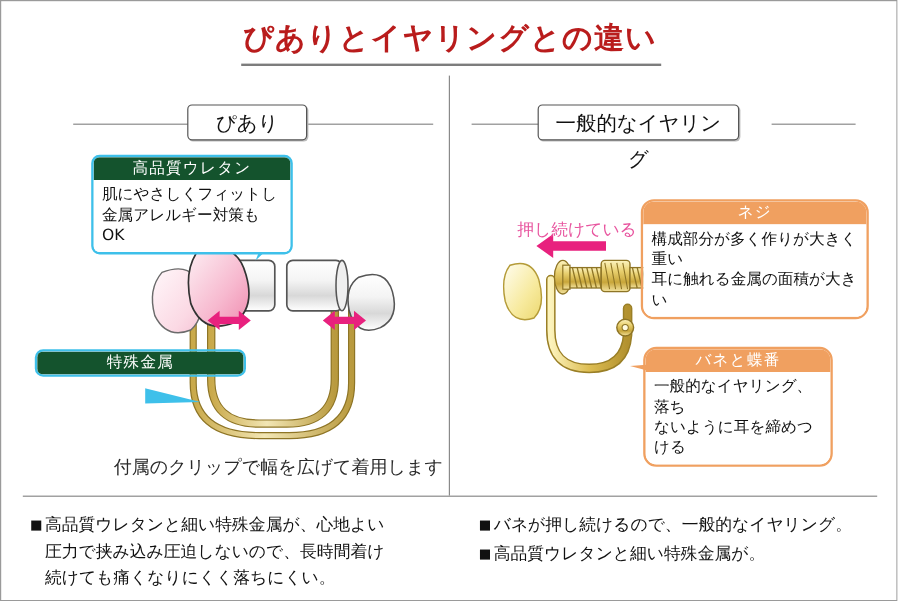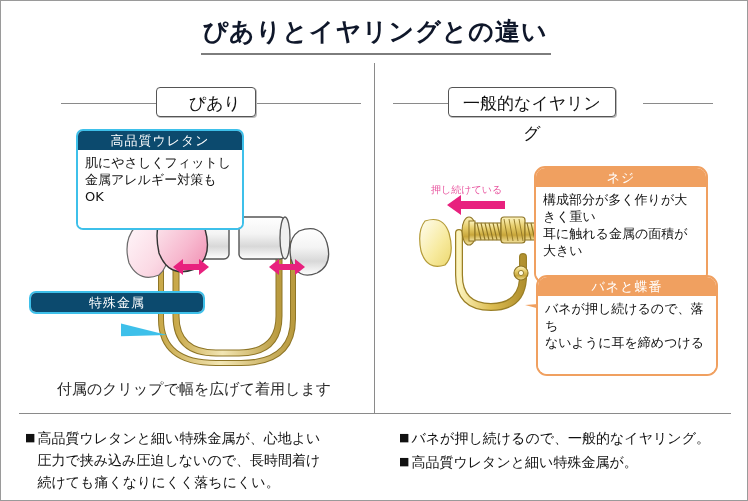--- a/index.html
+++ b/index.html
@@ -8,21 +8,21 @@
     position:relative;width:748px;height:501px;
     background:#ffffff;
     border:1px solid #9a9a9a;
     box-sizing:border-box;
     overflow:hidden;
   }
 
   
   #title{
     position:absolute;left:0;top:14px;width:748px;text-align:center;
-    font-size:25px;font-weight:bold;color:#0f172a;letter-spacing:1px;
+    font-size:25px;font-weight:bold;color:#b91c1c;letter-spacing:1px;
     font-family:"DejaVu Sans","Liberation Sans",sans-serif;
   }
   #title-rule{
     position:absolute;left:200px;top:52px;width:350px;height:2px;background:#7d7d7d;
   }
 
   
   #v-divider{
     position:absolute;left:373px;top:62px;width:1px;height:350px;background:#8a8a8a;
   }
@@ -37,55 +37,55 @@
     position:absolute;top:0;height:30px;line-height:30px;
     border:1px solid #555;border-radius:4px;background:#fff;
     box-shadow:1px 1px 0 #bbb;
     text-align:center;font-size:17px;color:#111;
     font-family:"DejaVu Sans","Liberation Sans",sans-serif;
     padding:0 14px;box-sizing:border-box;
   }
   #sec-left{left:60px;top:86px;width:300px;}
   #sec-left .sec-line.l{left:0;width:100px;}
   #sec-left .sec-line.r{left:195px;width:105px;}
-  #sec-left .sec-box{left:95px;width:100px;text-align:right;}
+  #sec-left .sec-box{left:95px;width:100px;}
 
   #sec-right{left:392px;top:86px;width:320px;}
   #sec-right .sec-line.l{left:0;width:60px;}
   #sec-right .sec-line.r{left:250px;width:70px;}
   #sec-right .sec-box{left:55px;width:168px;}
 
   
   .callout{position:absolute;box-sizing:border-box;}
   .callout .hd{
     height:19px;line-height:19px;text-align:center;color:#fff;font-size:13px;
     font-family:"DejaVu Sans","Liberation Sans",sans-serif;
     letter-spacing:1px;
   }
   .callout .bd{
     background:#fff;font-size:13px;line-height:17px;color:#111;
-    padding:4px 7px 23px 7px;
+    padding:4px 7px 5px 7px;
     font-family:"DejaVu Sans","Liberation Sans",sans-serif;
     white-space:pre-line;
   }
   
   .callout.blue{border:2px solid #3ec0ea;border-radius:7px;overflow:hidden;}
-  .callout.blue .hd{background:#0c4a6e;}
+  .callout.blue .hd{background:#14532d;}
   
   .callout.orange{border:2px solid #f0a060;border-radius:11px;overflow:hidden;}
   .callout.orange .hd{background:#f0a060;}
 
   #callout-urethane{left:75px;top:128px;width:168px;}
   #callout-metal{left:28px;top:290px;width:176px;}
-  #callout-screw{left:533px;top:165px;width:174px;}
-  #callout-spring{left:535px;top:274px;width:182px;}
+  #callout-screw{left:533px;top:165px;width:190px;}
+  #callout-spring{left:535px;top:288px;width:158px;}
 
   
   #clip-caption{
-    position:absolute;left:18px;top:379px;width:350px;text-align:center;
+    position:absolute;left:18px;top:379px;width:350px;text-align:right;
     font-size:15px;color:#2a2a2a;
     font-family:"DejaVu Sans","Liberation Sans",sans-serif;
   }
   .bullets{
     position:absolute;font-size:14px;line-height:22px;color:#111;
     font-family:"DejaVu Sans","Liberation Sans",sans-serif;
   }
   #bullets-left{left:24px;top:426px;width:345px;}
   #bullets-right{left:398px;top:426px;width:340px;}
   .bullets .bl{display:flex;align-items:flex-start;margin-bottom:2px;}
@@ -93,21 +93,21 @@
     flex:0 0 auto;font-size:11px;line-height:22px;margin-right:2px;color:#111;
   }
   .bullets .txt{flex:1 1 auto;white-space:pre-line;}
 
   
   .art{position:absolute;}
   #art-left{left:120px;top:190px;width:240px;height:190px;}
   #art-right{left:418px;top:178px;width:190px;height:150px;}
 
   .pinklabel{
-    position:absolute;left:430px;top:182px;font-size:10px;color:#e8559f;
+    position:absolute;left:430px;top:182px;font-size:14px;color:#e8559f;
     font-family:Liberation Serif, serif;
   }
 </style>
 </head>
 <body>
 
 <div id="page">
 
   <div id="title">ぴありとイヤリングとの違い</div>
   <div id="title-rule"></div>
@@ -263,21 +263,21 @@
   </div>
 
   <div class="callout orange" id="callout-screw">
     <div class="hd">ネジ</div>
     <div class="bd">構成部分が多く作りが大きく重い
 耳に触れる金属の面積が大きい</div>
   </div>
 
   <div class="callout orange" id="callout-spring">
     <div class="hd">バネと蝶番</div>
-    <div class="bd">バネが押し続けるので、落ち
+    <div class="bd">一般的なイヤリング、落ち
 ないように耳を締めつける</div>
   </div>
 
   <div id="clip-caption">付属のクリップで幅を広げて着用します</div>
 
   <div class="bullets" id="bullets-left">
     <div class="bl">
       <span class="mark">■</span>
       <span class="txt">高品質ウレタンと細い特殊金属が、心地よい
 圧力で挟み込み圧迫しないので、長時間着け

